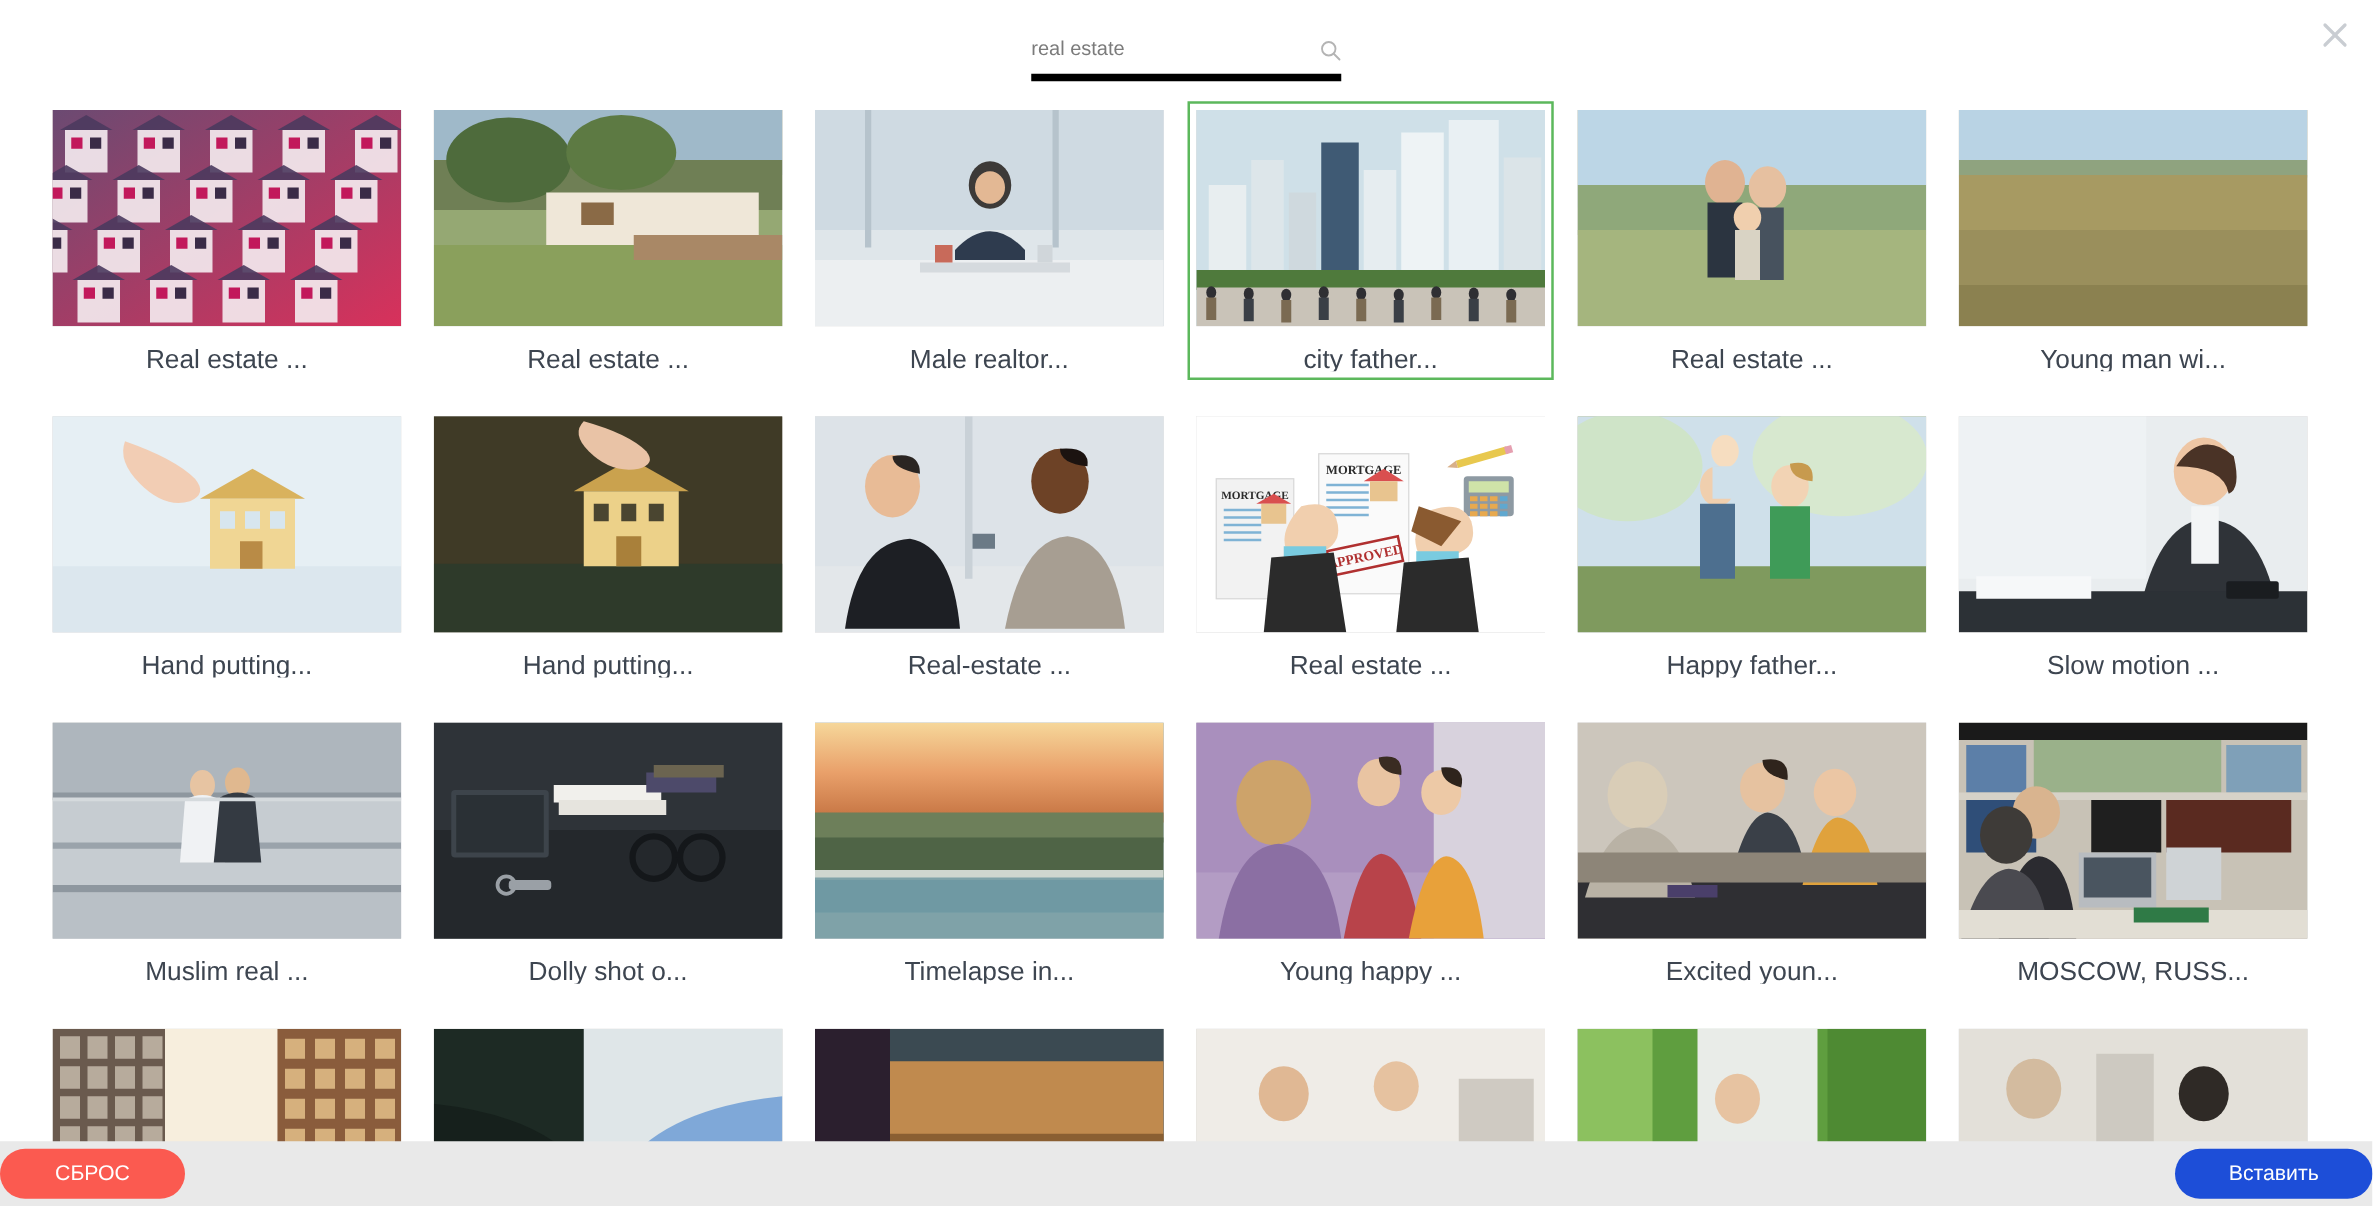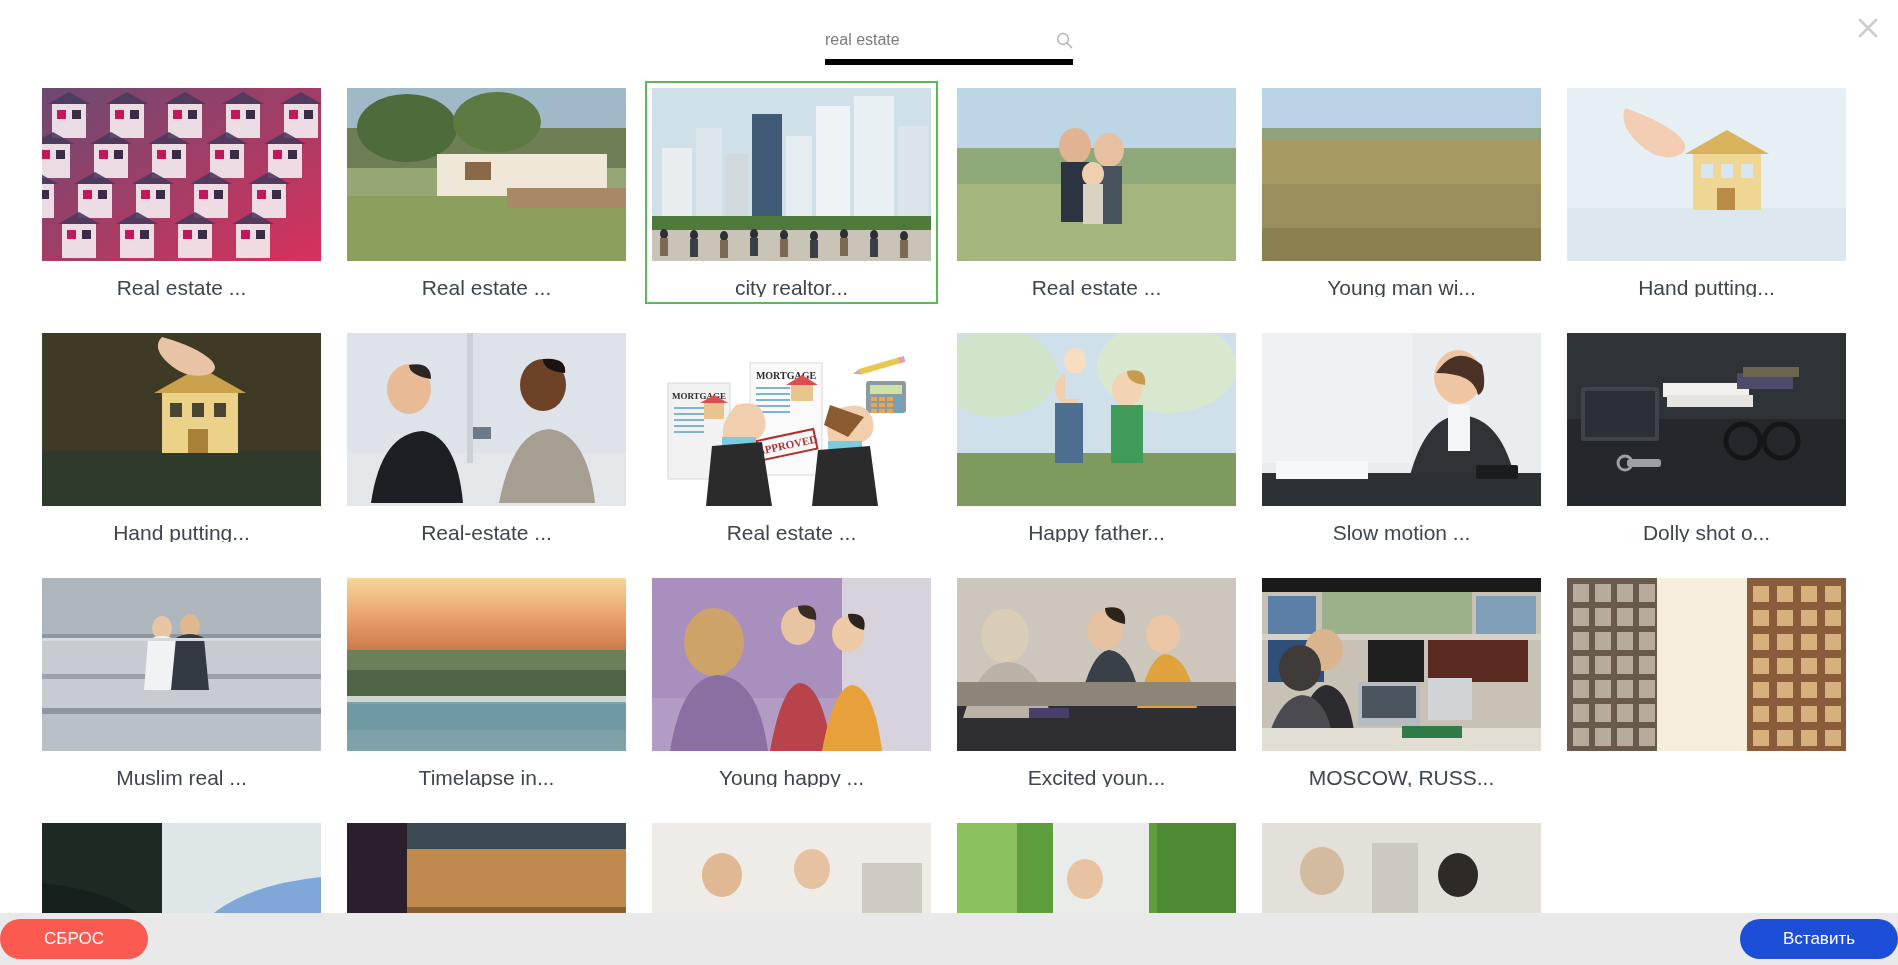--- a/index.html
+++ b/index.html
@@ -265,20 +265,41 @@
               <rect x="90" y="66" width="170" height="48" fill="#efe7d8"></rect>
               <rect x="118" y="74" width="26" height="18" fill="#8a6a46"></rect>
               <rect y="108" width="279" height="65" fill="#8aa05c"></rect>
               <rect x="160" y="100" width="119" height="20" fill="#a98866"></rect>
             </svg>
           </div>
           <div class="caption">Real estate ...</div>
         </div>
       </div>
       <div class="cell">
+        <div class="card">
+          <div class="thumb">
+            <svg viewBox="0 0 279 173" preserveAspectRatio="none">
+              <rect width="279" height="173" fill="#dfe6ea"></rect>
+              <rect width="279" height="173" fill="#dfe6ea"></rect>
+              <rect x="0" y="0" width="279" height="96" fill="#cfdae2"></rect>
+              <rect x="40" y="0" width="5" height="110" fill="#b6c3cc"></rect>
+              <rect x="190" y="0" width="5" height="110" fill="#b6c3cc"></rect>
+              <ellipse cx="140" cy="60" rx="17" ry="19" fill="#3d3a38"></ellipse>
+              <ellipse cx="140" cy="62" rx="12" ry="13" fill="#e3b894"></ellipse>
+              <path d="M112 112 q28 -30 56 0 v20 h-56 z" fill="#2e3b4e"></path>
+              <rect y="120" width="279" height="53" fill="#eceff1"></rect>
+              <rect x="84" y="122" width="120" height="8" fill="#d5dade"></rect>
+              <rect x="96" y="108" width="14" height="14" fill="#c86a5a"></rect>
+              <rect x="178" y="108" width="12" height="14" fill="#d0d6da"></rect>
+            </svg>
+          </div>
+          <div class="caption">Male realtor...</div>
+        </div>
+      </div>
+      <div class="cell">
         <div class="card selected">
           <div class="thumb">
             <svg viewBox="0 0 279 173" preserveAspectRatio="none">
               <rect width="279" height="173" fill="#cfe0e8"></rect>
               <rect width="279" height="173" fill="#cfe0e8"></rect>
               <rect x="10" y="60" width="30" height="95" fill="#e8eef0"></rect>
               <rect x="44" y="40" width="26" height="115" fill="#dde6ea"></rect>
               <rect x="74" y="66" width="22" height="89" fill="#cfd9de"></rect>
               <rect x="100" y="26" width="30" height="129" fill="#3f5a74"></rect>
               <rect x="134" y="48" width="26" height="107" fill="#e6edf0"></rect>
@@ -300,21 +321,21 @@
               <ellipse cx="162" cy="148" rx="4" ry="5" fill="#2f2f33"></ellipse>
               <rect x="158" y="152" width="8" height="18" fill="#3a3f46"></rect>
               <ellipse cx="192" cy="146" rx="4" ry="5" fill="#2f2f33"></ellipse>
               <rect x="188" y="150" width="8" height="18" fill="#7a6a52"></rect>
               <ellipse cx="222" cy="147" rx="4" ry="5" fill="#2f2f33"></ellipse>
               <rect x="218" y="151" width="8" height="18" fill="#3a3f46"></rect>
               <ellipse cx="252" cy="148" rx="4" ry="5" fill="#2f2f33"></ellipse>
               <rect x="248" y="152" width="8" height="18" fill="#7a6a52"></rect>
             </svg>
           </div>
-          <div class="caption">city realtor...</div>
+          <div class="caption">city father...</div>
         </div>
       </div>
       <div class="cell">
         <div class="card">
           <div class="thumb">
             <svg viewBox="0 0 279 173" preserveAspectRatio="none">
               <rect width="279" height="173" fill="#a5b57e"></rect>
               <rect width="279" height="78" fill="#bcd6e6"></rect>
               <rect y="60" width="279" height="40" fill="#8fa87a"></rect>
               <rect y="96" width="279" height="77" fill="#a5b57e"></rect>
@@ -498,58 +519,58 @@
               <rect x="214" y="132" width="42" height="14" rx="2" fill="#1a1d20"></rect>
             </svg>
           </div>
           <div class="caption">Slow motion ...</div>
         </div>
       </div>
       <div class="cell">
         <div class="card">
           <div class="thumb">
             <svg viewBox="0 0 279 173" preserveAspectRatio="none">
+              <rect width="279" height="173" fill="#c6ccd1"></rect>
+              <rect width="279" height="173" fill="#c6ccd1"></rect>
+              <rect width="279" height="60" fill="#aeb6bd"></rect>
+              <rect x="0" y="56" width="279" height="6" fill="#8e979f"></rect>
+              <rect x="0" y="96" width="279" height="5" fill="#9aa3ab"></rect>
+              <rect x="0" y="130" width="279" height="6" fill="#8e979f"></rect>
+              <rect y="136" width="279" height="37" fill="#b9c0c6"></rect>
+              <ellipse cx="120" cy="50" rx="10" ry="12" fill="#e7c4a2"></ellipse>
+              <path d="M106 62 q14 -8 28 0 l4 50 h-36z" fill="#f0f2f4"></path>
+              <ellipse cx="148" cy="48" rx="10" ry="12" fill="#e0b88f"></ellipse>
+              <path d="M134 60 q14 -8 28 0 l5 52 h-38z" fill="#343a42"></path>
+              <rect x="0" y="60" width="279" height="3" fill="#d5dadd"></rect>
+            </svg>
+          </div>
+          <div class="caption">Muslim real ...</div>
+        </div>
+      </div>
+      <div class="cell">
+        <div class="card">
+          <div class="thumb">
+            <svg viewBox="0 0 279 173" preserveAspectRatio="none">
               <rect width="279" height="173" fill="#2e3338"></rect>
               <rect width="279" height="173" fill="#2e3338"></rect>
               <rect y="86" width="279" height="87" fill="#24282c"></rect>
               <rect x="14" y="54" width="78" height="54" rx="3" fill="#3d444b"></rect>
               <rect x="18" y="58" width="70" height="46" fill="#2a3035"></rect>
               <rect x="96" y="50" width="86" height="14" fill="#f1f0ec"></rect>
               <rect x="100" y="62" width="86" height="12" fill="#e6e4de"></rect>
               <rect x="170" y="40" width="56" height="16" fill="#4d4a6a"></rect>
               <rect x="176" y="34" width="56" height="10" fill="#6b6450"></rect>
               <circle cx="176" cy="108" r="17" fill="none" stroke="#14171a" stroke-width="5"></circle>
               <circle cx="214" cy="108" r="17" fill="none" stroke="#14171a" stroke-width="5"></circle>
               <line x1="193" y1="106" x2="197" y2="106" stroke="#14171a" stroke-width="4"></line>
               <rect x="60" y="126" width="34" height="8" rx="3" fill="#9aa0a6"></rect>
               <circle cx="58" cy="130" r="7" fill="none" stroke="#9aa0a6" stroke-width="3"></circle>
             </svg>
           </div>
           <div class="caption">Dolly shot o...</div>
-        </div>
-      </div>
-      <div class="cell">
-        <div class="card">
-          <div class="thumb">
-            <svg viewBox="0 0 279 173" preserveAspectRatio="none">
-              <rect width="279" height="173" fill="#c6ccd1"></rect>
-              <rect width="279" height="173" fill="#c6ccd1"></rect>
-              <rect width="279" height="60" fill="#aeb6bd"></rect>
-              <rect x="0" y="56" width="279" height="6" fill="#8e979f"></rect>
-              <rect x="0" y="96" width="279" height="5" fill="#9aa3ab"></rect>
-              <rect x="0" y="130" width="279" height="6" fill="#8e979f"></rect>
-              <rect y="136" width="279" height="37" fill="#b9c0c6"></rect>
-              <ellipse cx="120" cy="50" rx="10" ry="12" fill="#e7c4a2"></ellipse>
-              <path d="M106 62 q14 -8 28 0 l4 50 h-36z" fill="#f0f2f4"></path>
-              <ellipse cx="148" cy="48" rx="10" ry="12" fill="#e0b88f"></ellipse>
-              <path d="M134 60 q14 -8 28 0 l5 52 h-38z" fill="#343a42"></path>
-              <rect x="0" y="60" width="279" height="3" fill="#d5dadd"></rect>
-            </svg>
-          </div>
-          <div class="caption">Muslim real ...</div>
         </div>
       </div>
       <div class="cell">
         <div class="card">
           <div class="thumb">
             <svg viewBox="0 0 279 173" preserveAspectRatio="none">
               <rect width="279" height="173" fill="#7fa2a8"></rect>
               <defs>
                 <linearGradient id="sun" x1="0" y1="0" x2="0" y2="1">
                   <stop offset="0" stop-color="#f6d79a"></stop>

